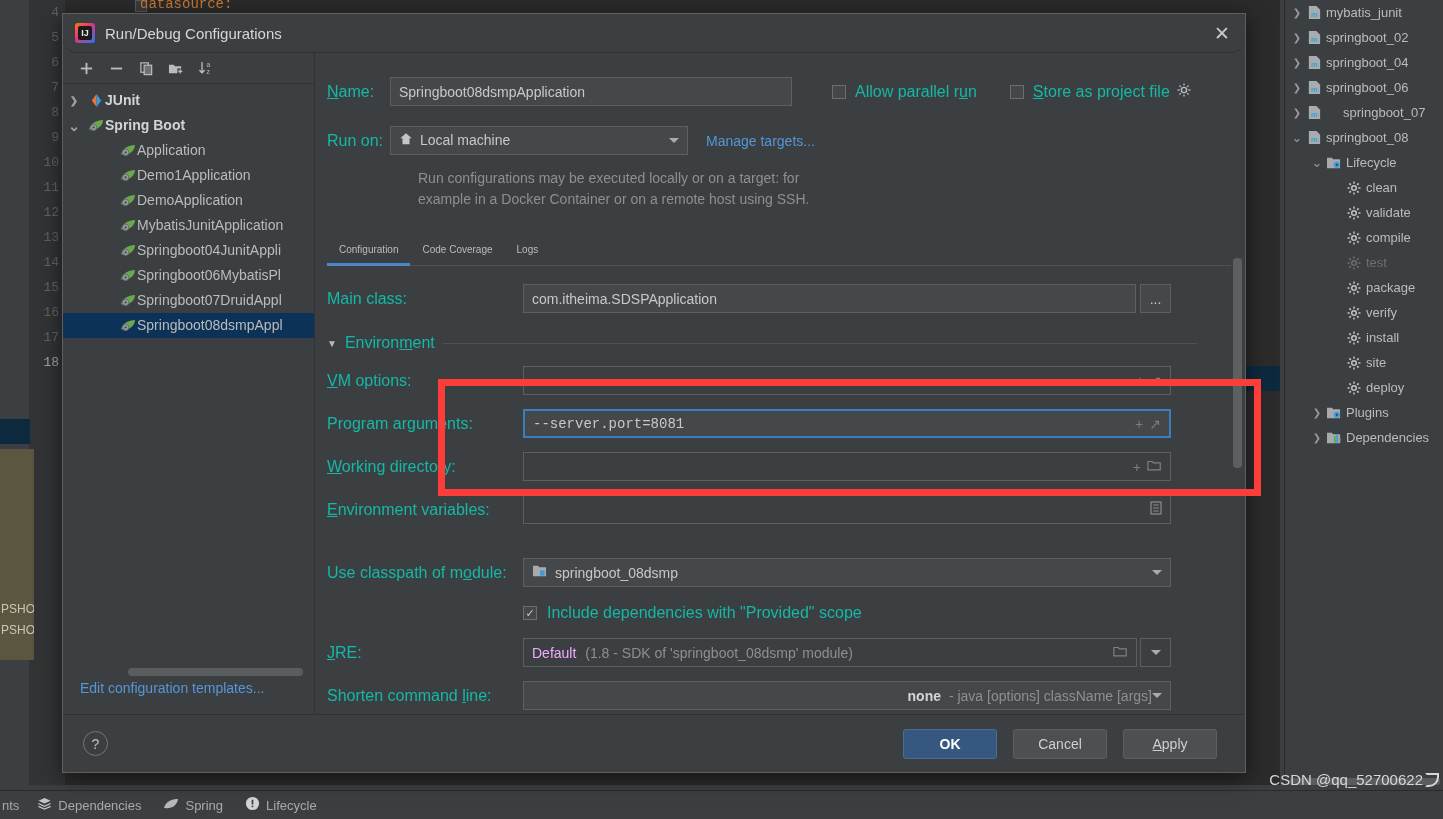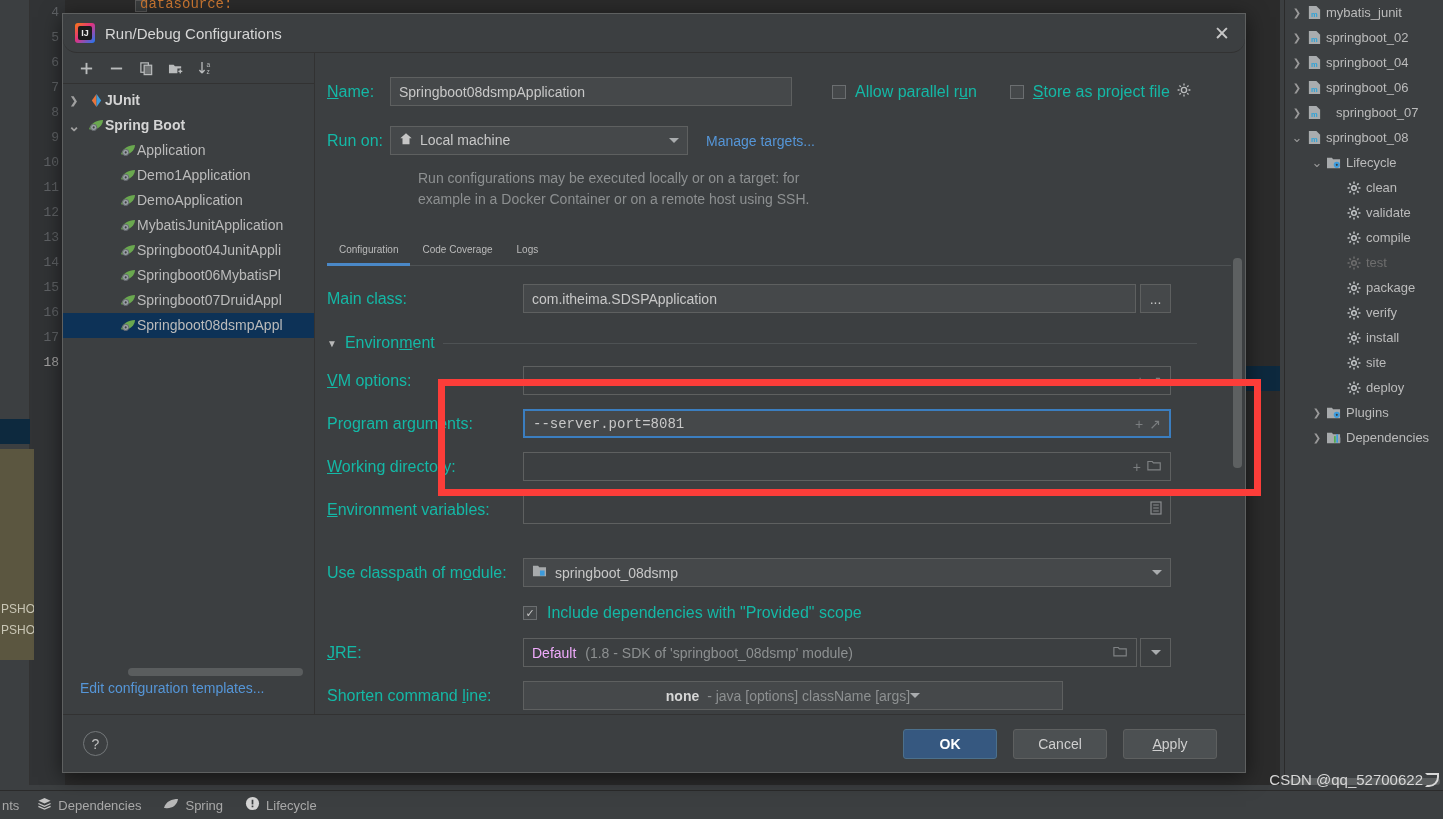--- a/index.html
+++ b/index.html
@@ -327,21 +327,21 @@
         <span style="margin-left: 3px;">springboot_06</span>
       </div>
       <div class="mv-row" style="padding-left: 4px;">
         <span class="mv-arrow">❯</span>
         <span class="mv-ico">
           <svg width="15" height="15" viewBox="0 0 16 16">
             <path d="M2 1h8l4 4v10H2z" fill="#a9acae"></path>
             <text x="4.2" y="13" font-size="8" font-weight="bold" fill="#2ba3d9" font-family="sans-serif">m</text>
           </svg>
         </span>
-        <span style="margin-left: 13px; text-align: right;">springboot_07</span>
+        <span style="margin-left: 20px; text-align: right;">springboot_07</span>
       </div>
       <div class="mv-row" style="padding-left: 4px;">
         <span class="mv-arrow" style="font-size: 13px; line-height: 17px;">⌄</span>
         <span class="mv-ico">
           <svg width="15" height="15" viewBox="0 0 16 16">
             <path d="M2 1h8l4 4v10H2z" fill="#a9acae"></path>
             <text x="4.2" y="13" font-size="8" font-weight="bold" fill="#2ba3d9" font-family="sans-serif">m</text>
           </svg>
         </span>
         <span style="margin-left: 3px;">springboot_08</span>
@@ -809,21 +809,21 @@
               </svg>
           </span>
         </div>
         <div class="inp ro" style="width:31px;justify-content:center;margin-left:3px">
           <span class="caret-dn"></span>
         </div>
       </div>
 
       <div class="row" style="margin-top:14px">
         <span class="lbl" style="width:196px">Shorten command <u>l</u>ine:</span>
-        <div class="inp" style="width:540px;justify-content:center">
+        <div class="inp" style="width:648px;justify-content:flex-end">
           <span>
             <span style="color:#d6d6d6;font-weight:bold">none</span>
             <span style="color:#8d9091;margin-left:4px">- java [options] className [args]</span>
           </span>
           <span class="caret-dn"></span>
         </div>
       </div>
 
       <div class="vscroll"></div>
     </div>

